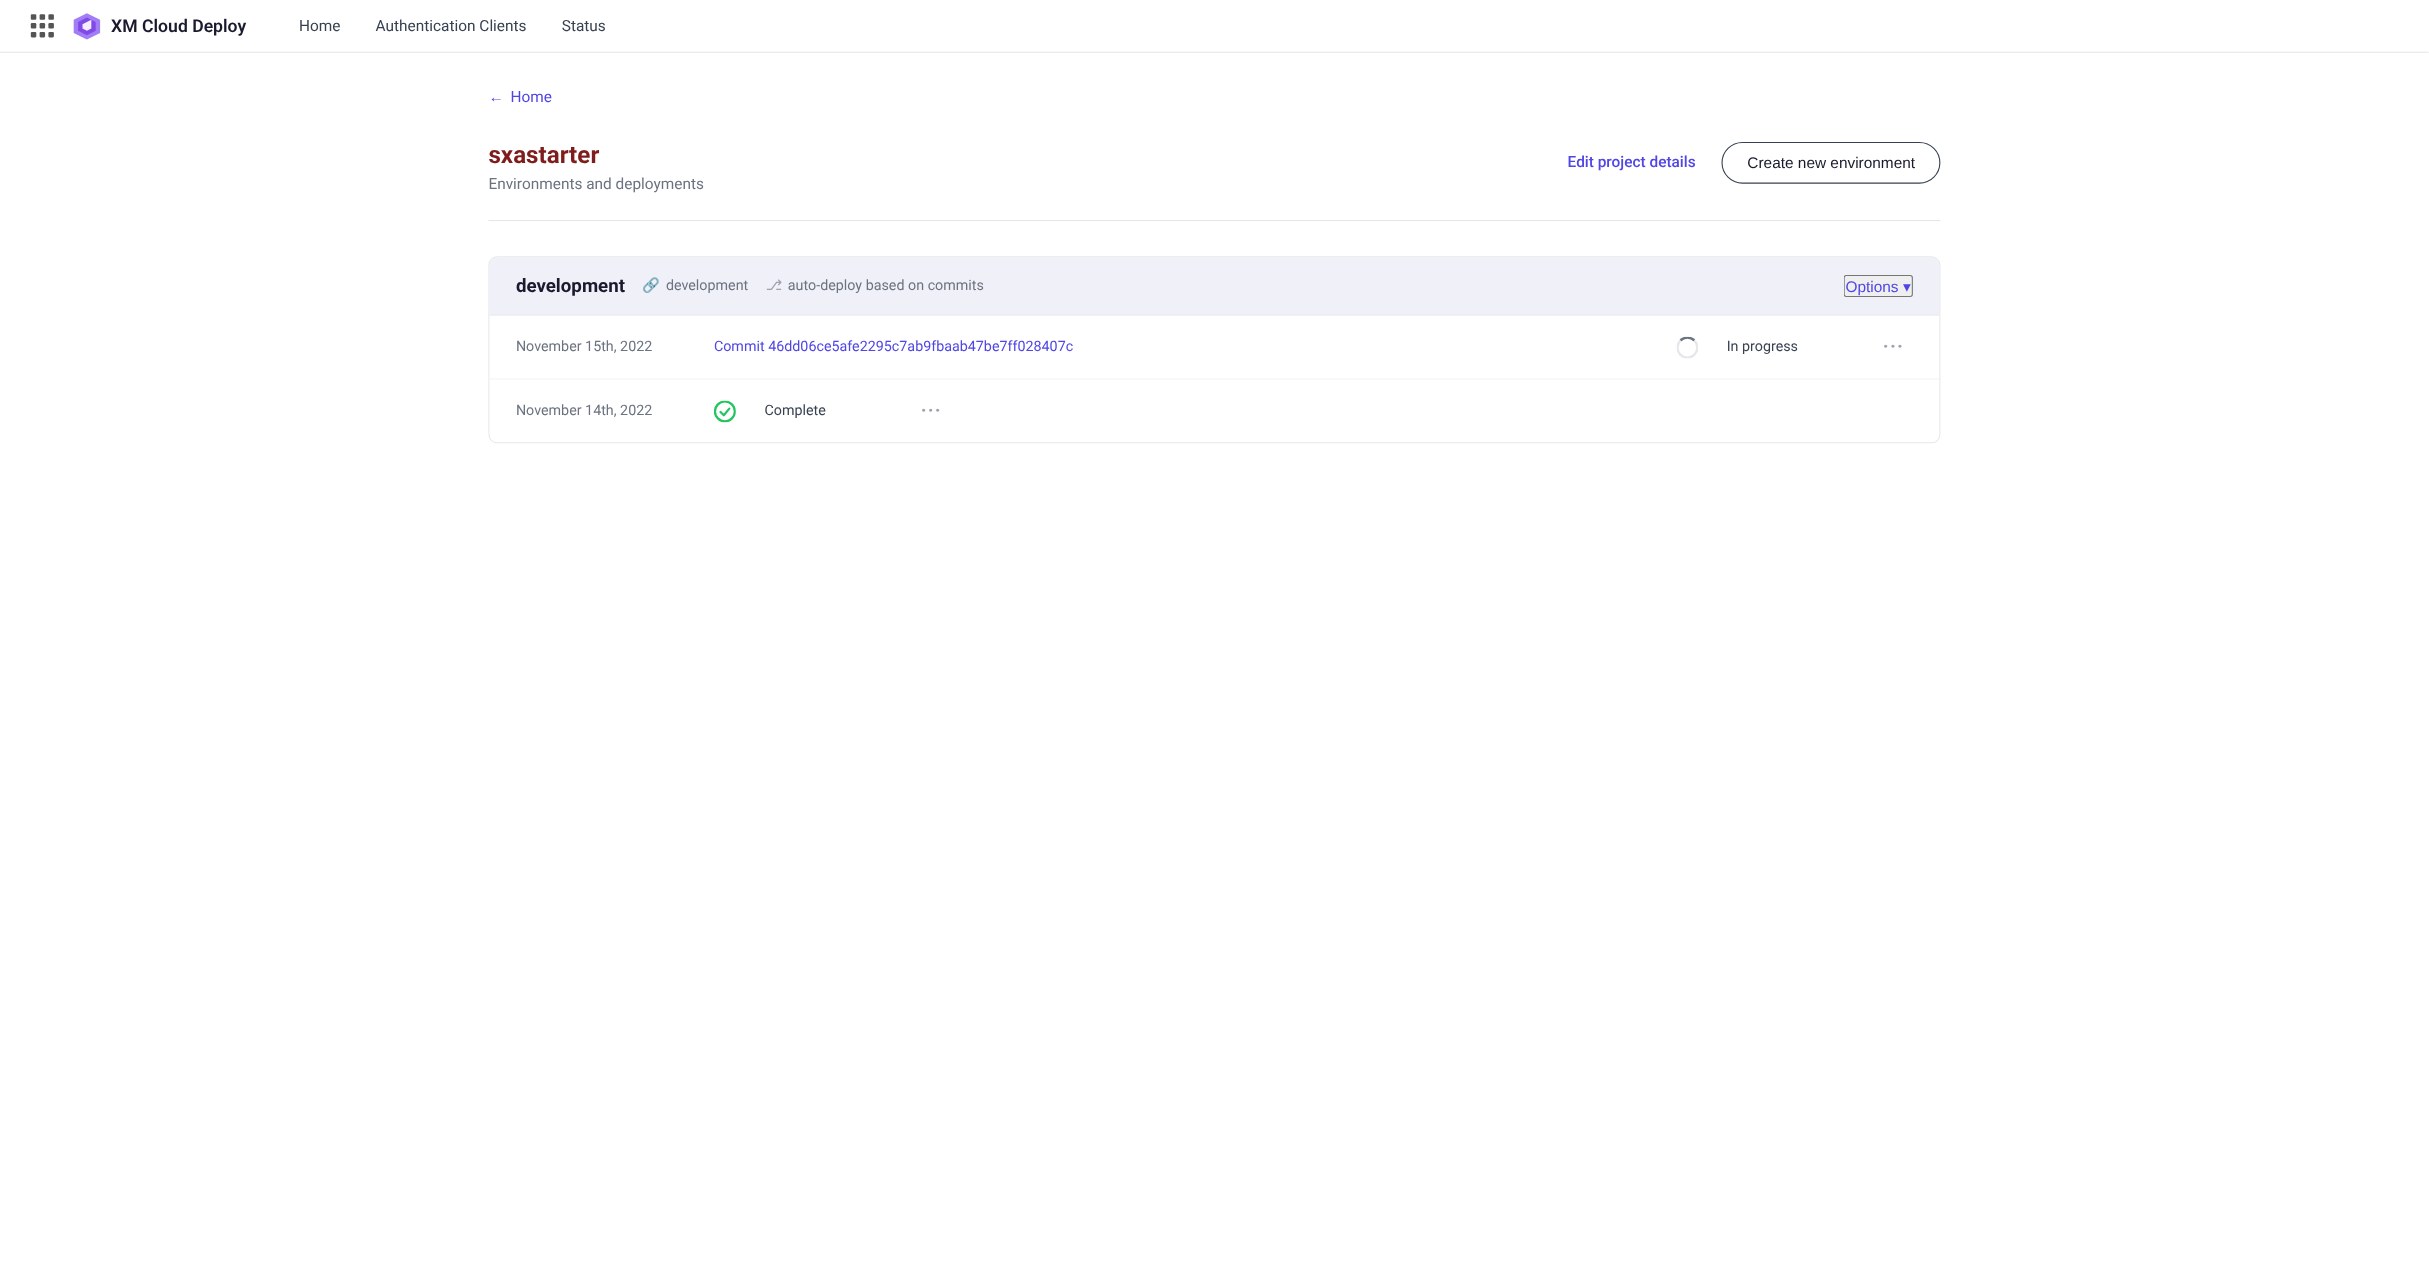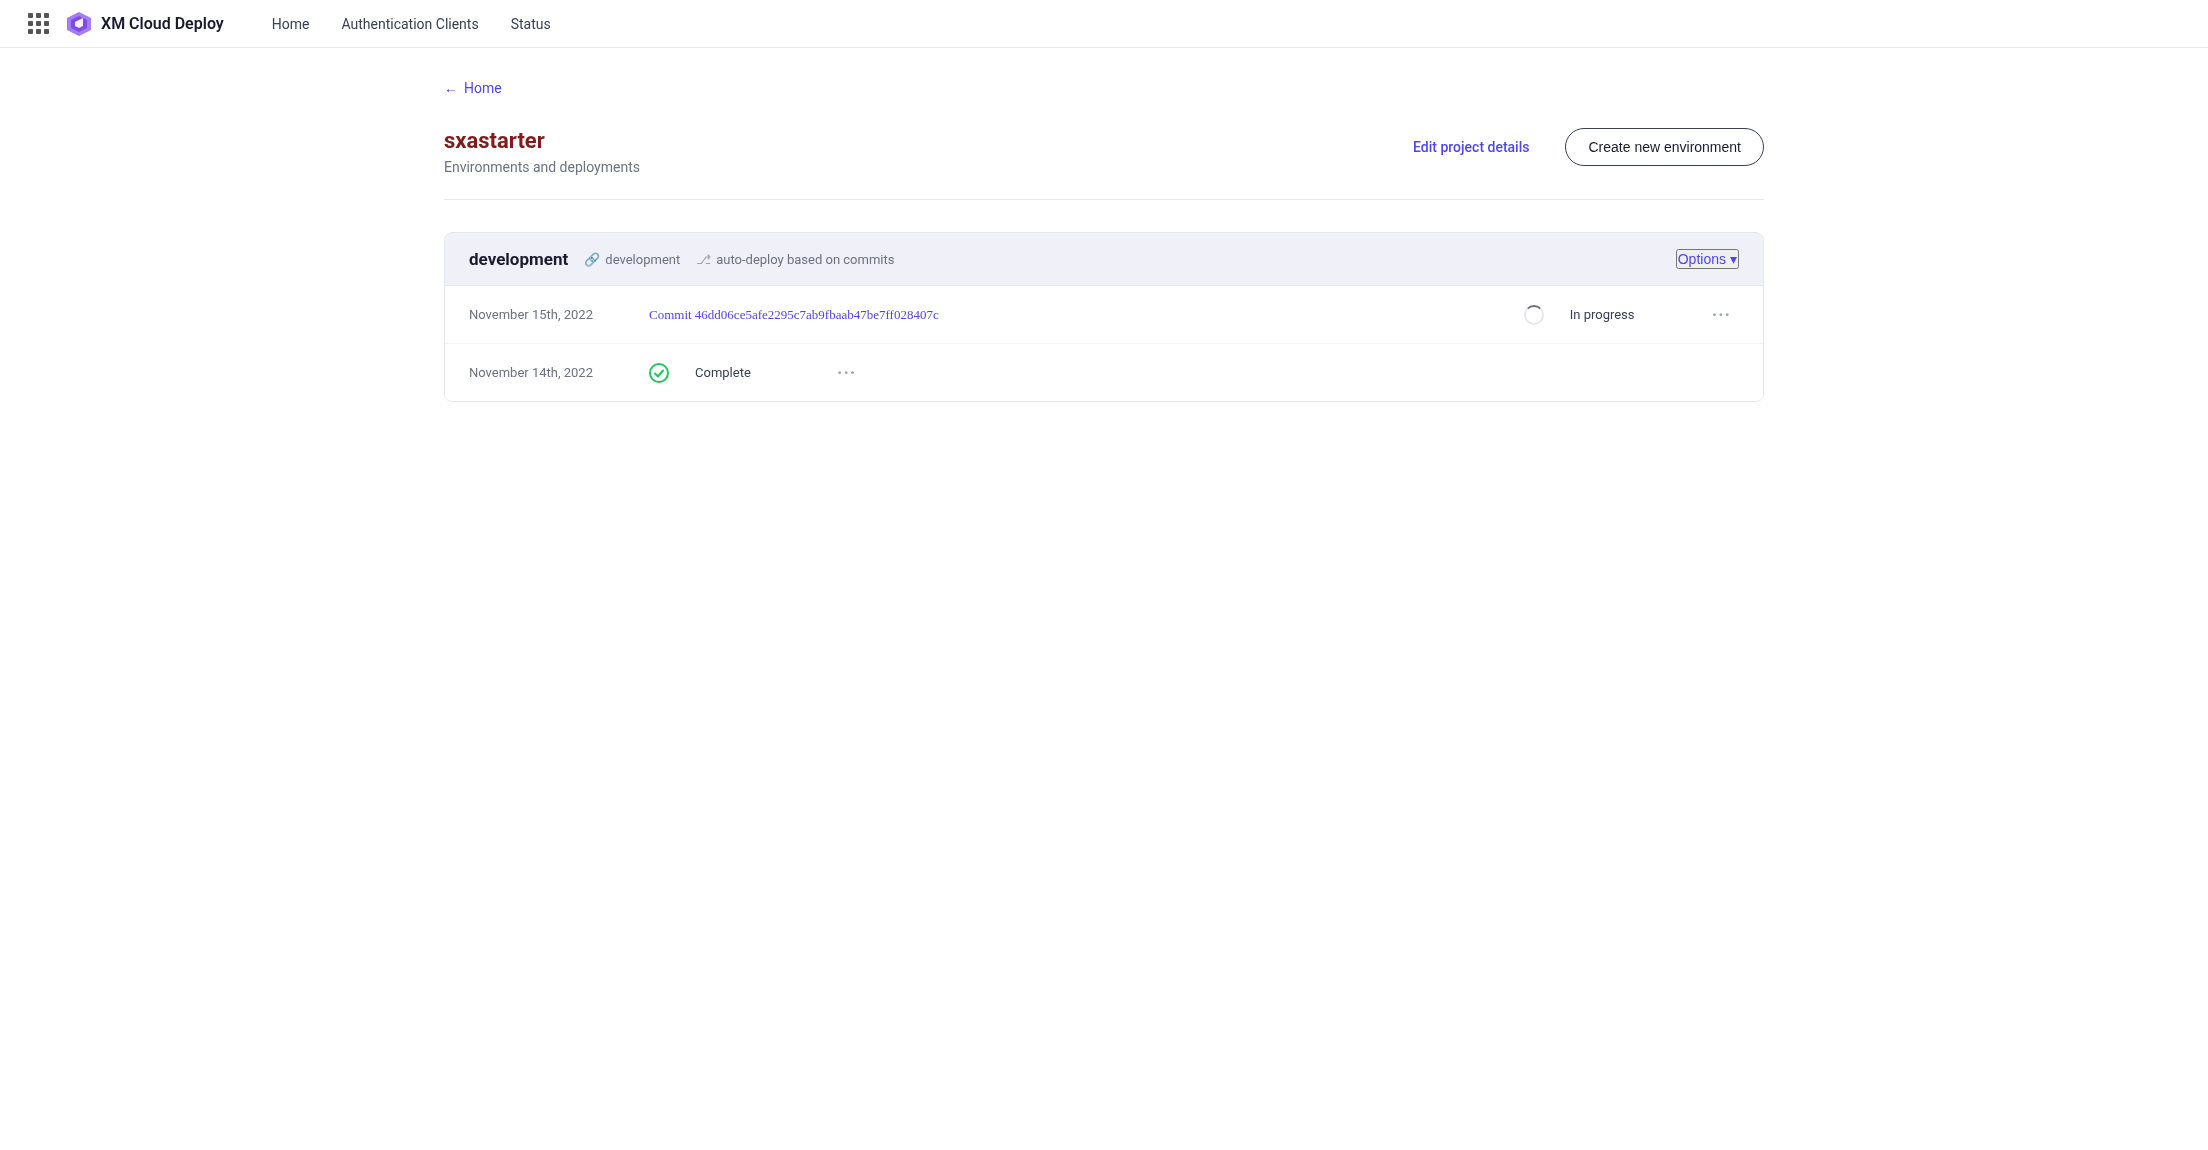--- a/index.html
+++ b/index.html
@@ -106,21 +106,21 @@
     }
 
     .page-subtitle {
       font-size: 14px;
       color: #6b7280;
     }
 
     .page-actions {
       display: flex;
       align-items: center;
-      gap: 36px;
+      gap: 24px;
     }
 
     .edit-link {
       color: #4f46e5;
       font-size: 14px;
       font-weight: 500;
       cursor: pointer;
       text-decoration: none;
     }
 
@@ -214,21 +214,20 @@
     .deployment-date {
       width: 180px;
       font-size: 13px;
       color: #6b7280;
       flex-shrink: 0;
     }
 
     .deployment-commit {
       flex: 1;
       font-size: 13px;
-      font-family: Liberation Serif, serif;
     }
 
     .deployment-commit a {
       color: #4f46e5;
       text-decoration: none;
     }
 
     .deployment-commit span {
       color: #374151;
     }

